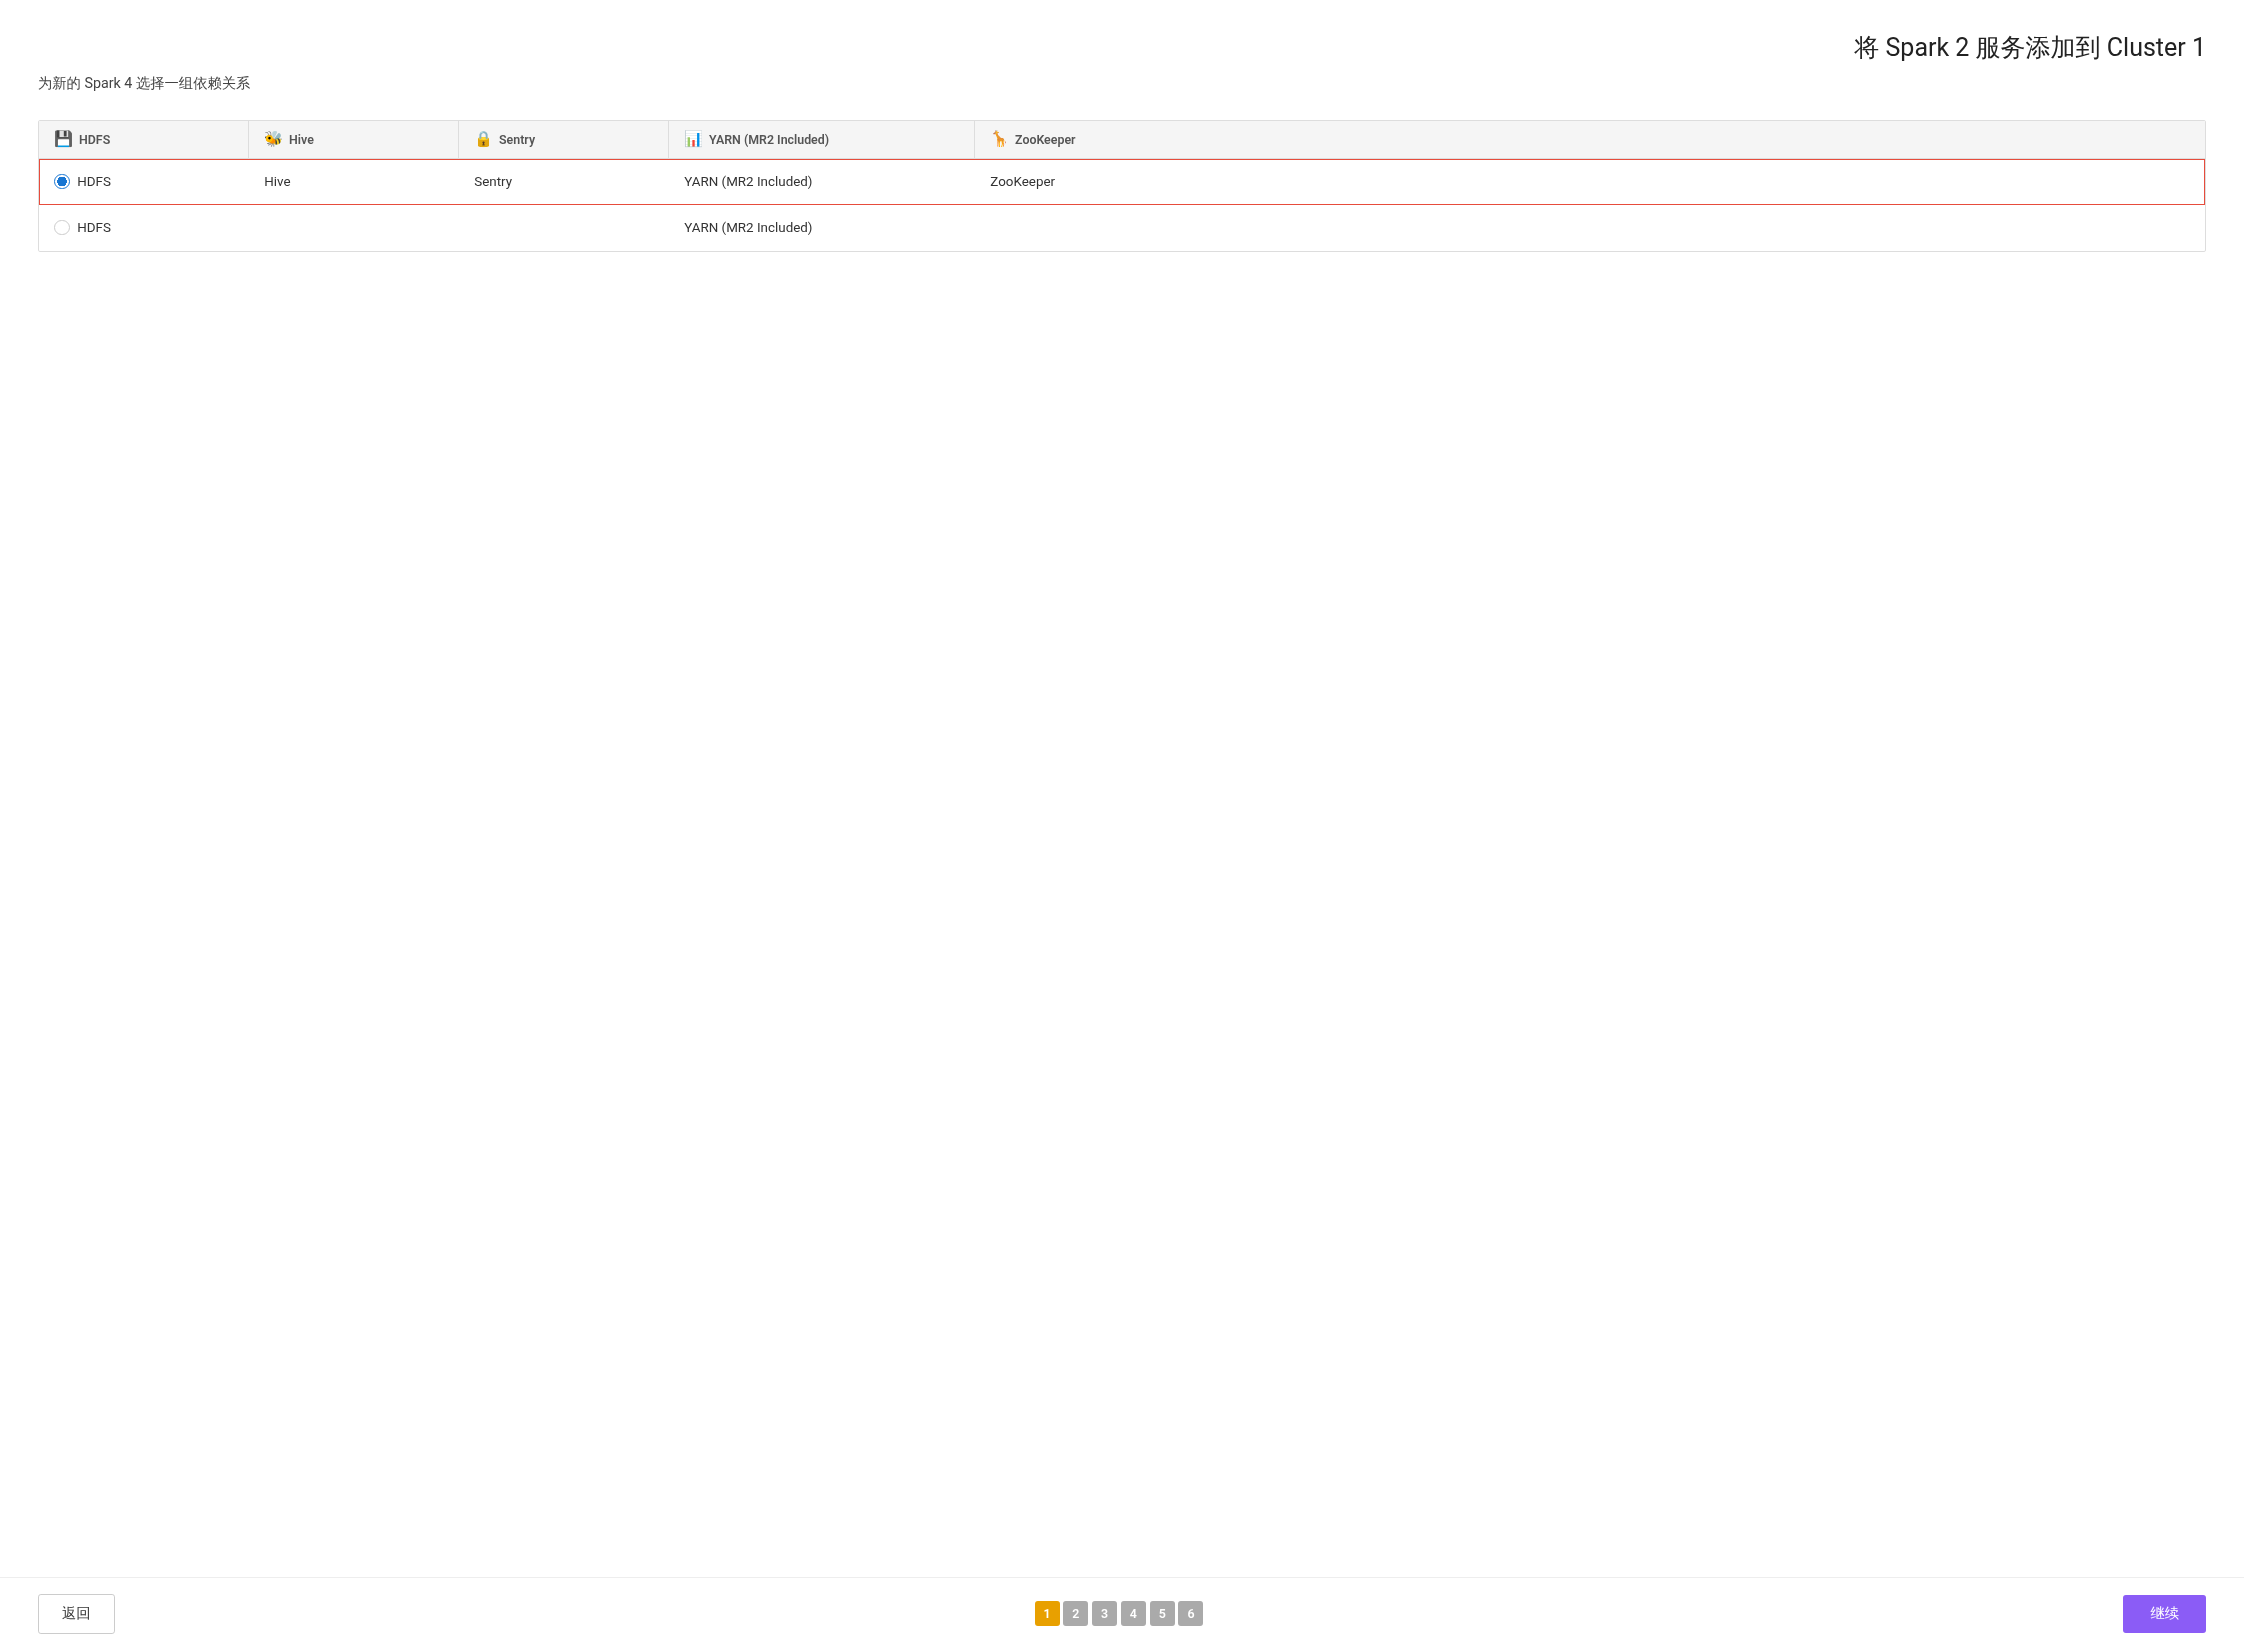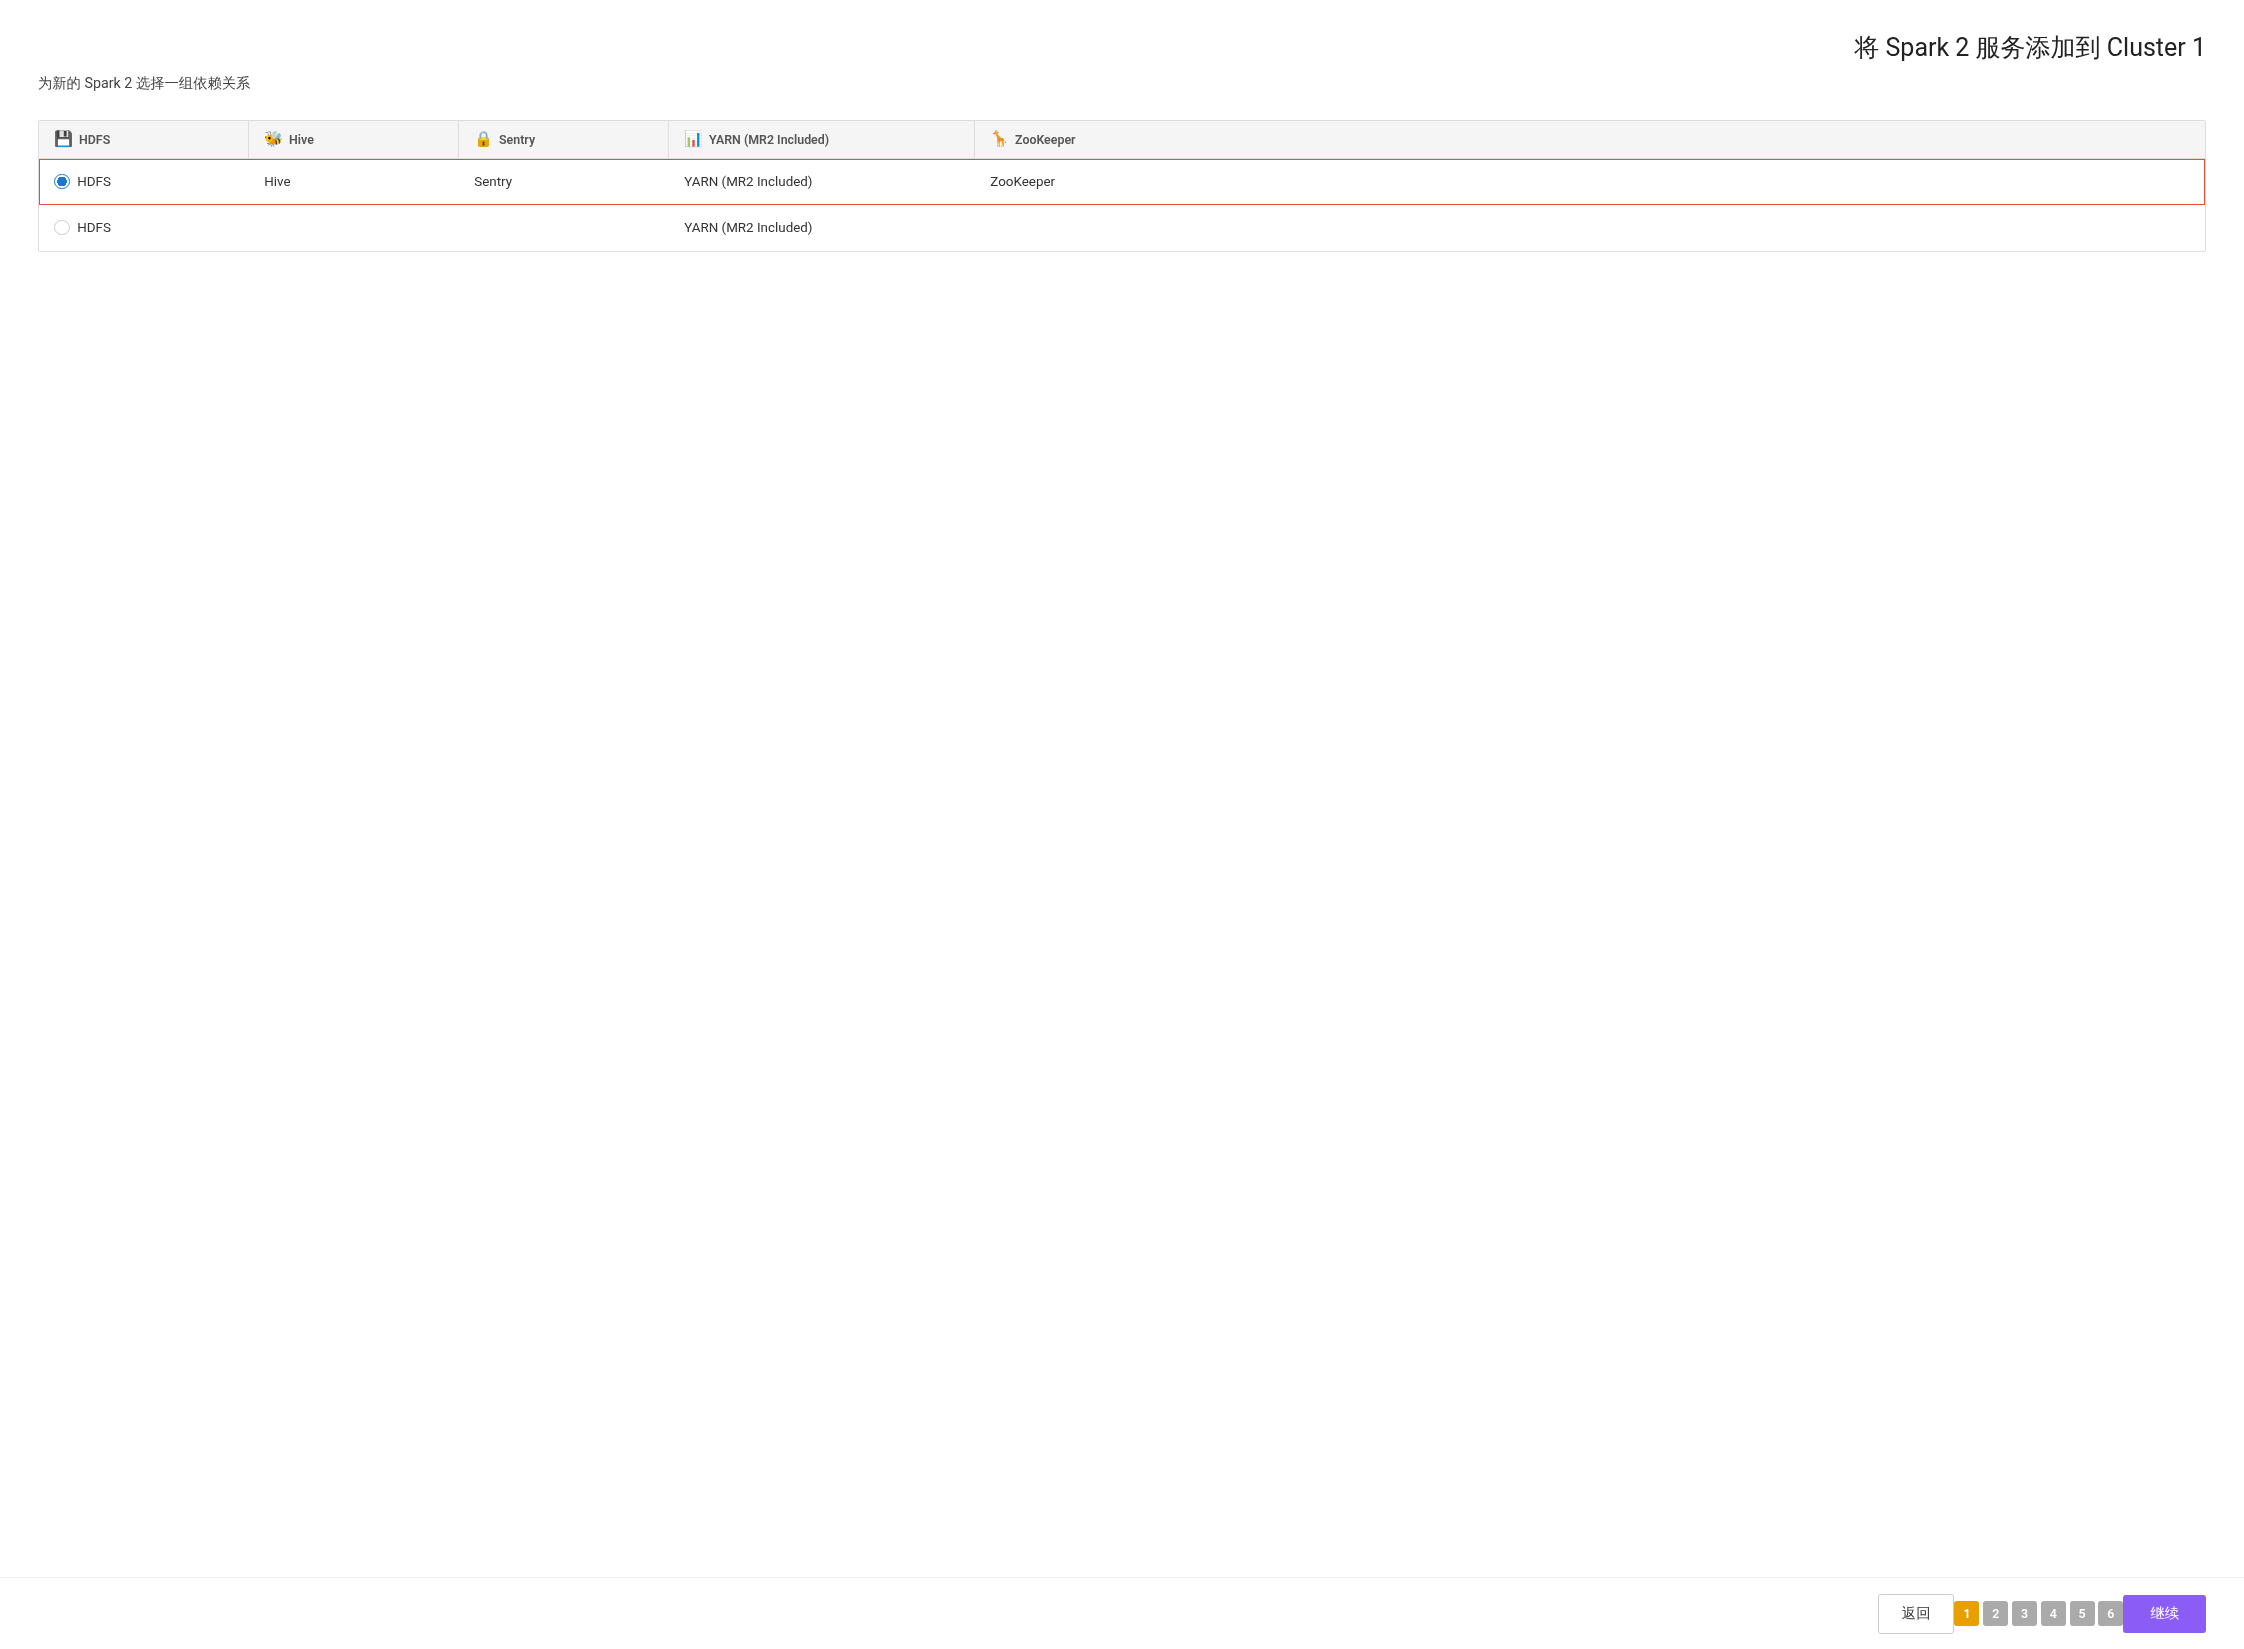--- a/index.html
+++ b/index.html
@@ -81,21 +81,21 @@
       flex-shrink: 0;
       cursor: pointer;
     }
     .radio-btn.checked {
       border: 1.9px solid #1976d2;
       background: radial-gradient(circle, #1976d2 4.8px, white 4.8px);
     }
     .footer {
       display: flex;
       align-items: center;
-      justify-content: flex-end;
+      justify-content: space-between;
       padding: 15.3px 38px;
       border-top: 1px solid #eee;
       background: #fff;
     }
     .btn-back {
       background: #fff;
       border: 1px solid #ccc;
       padding: 9.6px 23px;
       font-size: 14.3px;
       border-radius: 2.9px;
@@ -127,21 +127,21 @@
       font-size: 14.3px;
       border-radius: 2.9px;
       cursor: pointer;
     }
   </style>
 </head>
 <body>
 
 <div class="page-content">
   <h1 class="page-title">将 Spark 2 服务添加到 Cluster 1</h1>
-  <p class="page-subtitle">为新的 Spark 2 选择一组依赖关系</p>
+  <p class="page-subtitle">为新的 Spark 4 选择一组依赖关系</p>
 
   <div class="table-container">
     <div class="table-header">
     <div class="th">
           <span class="icon-emoji">💾</span>
           <span>HDFS</span>
         </div>
         <div class="th">
           <span class="icon-emoji">🐝</span>
           <span>Hive</span>

